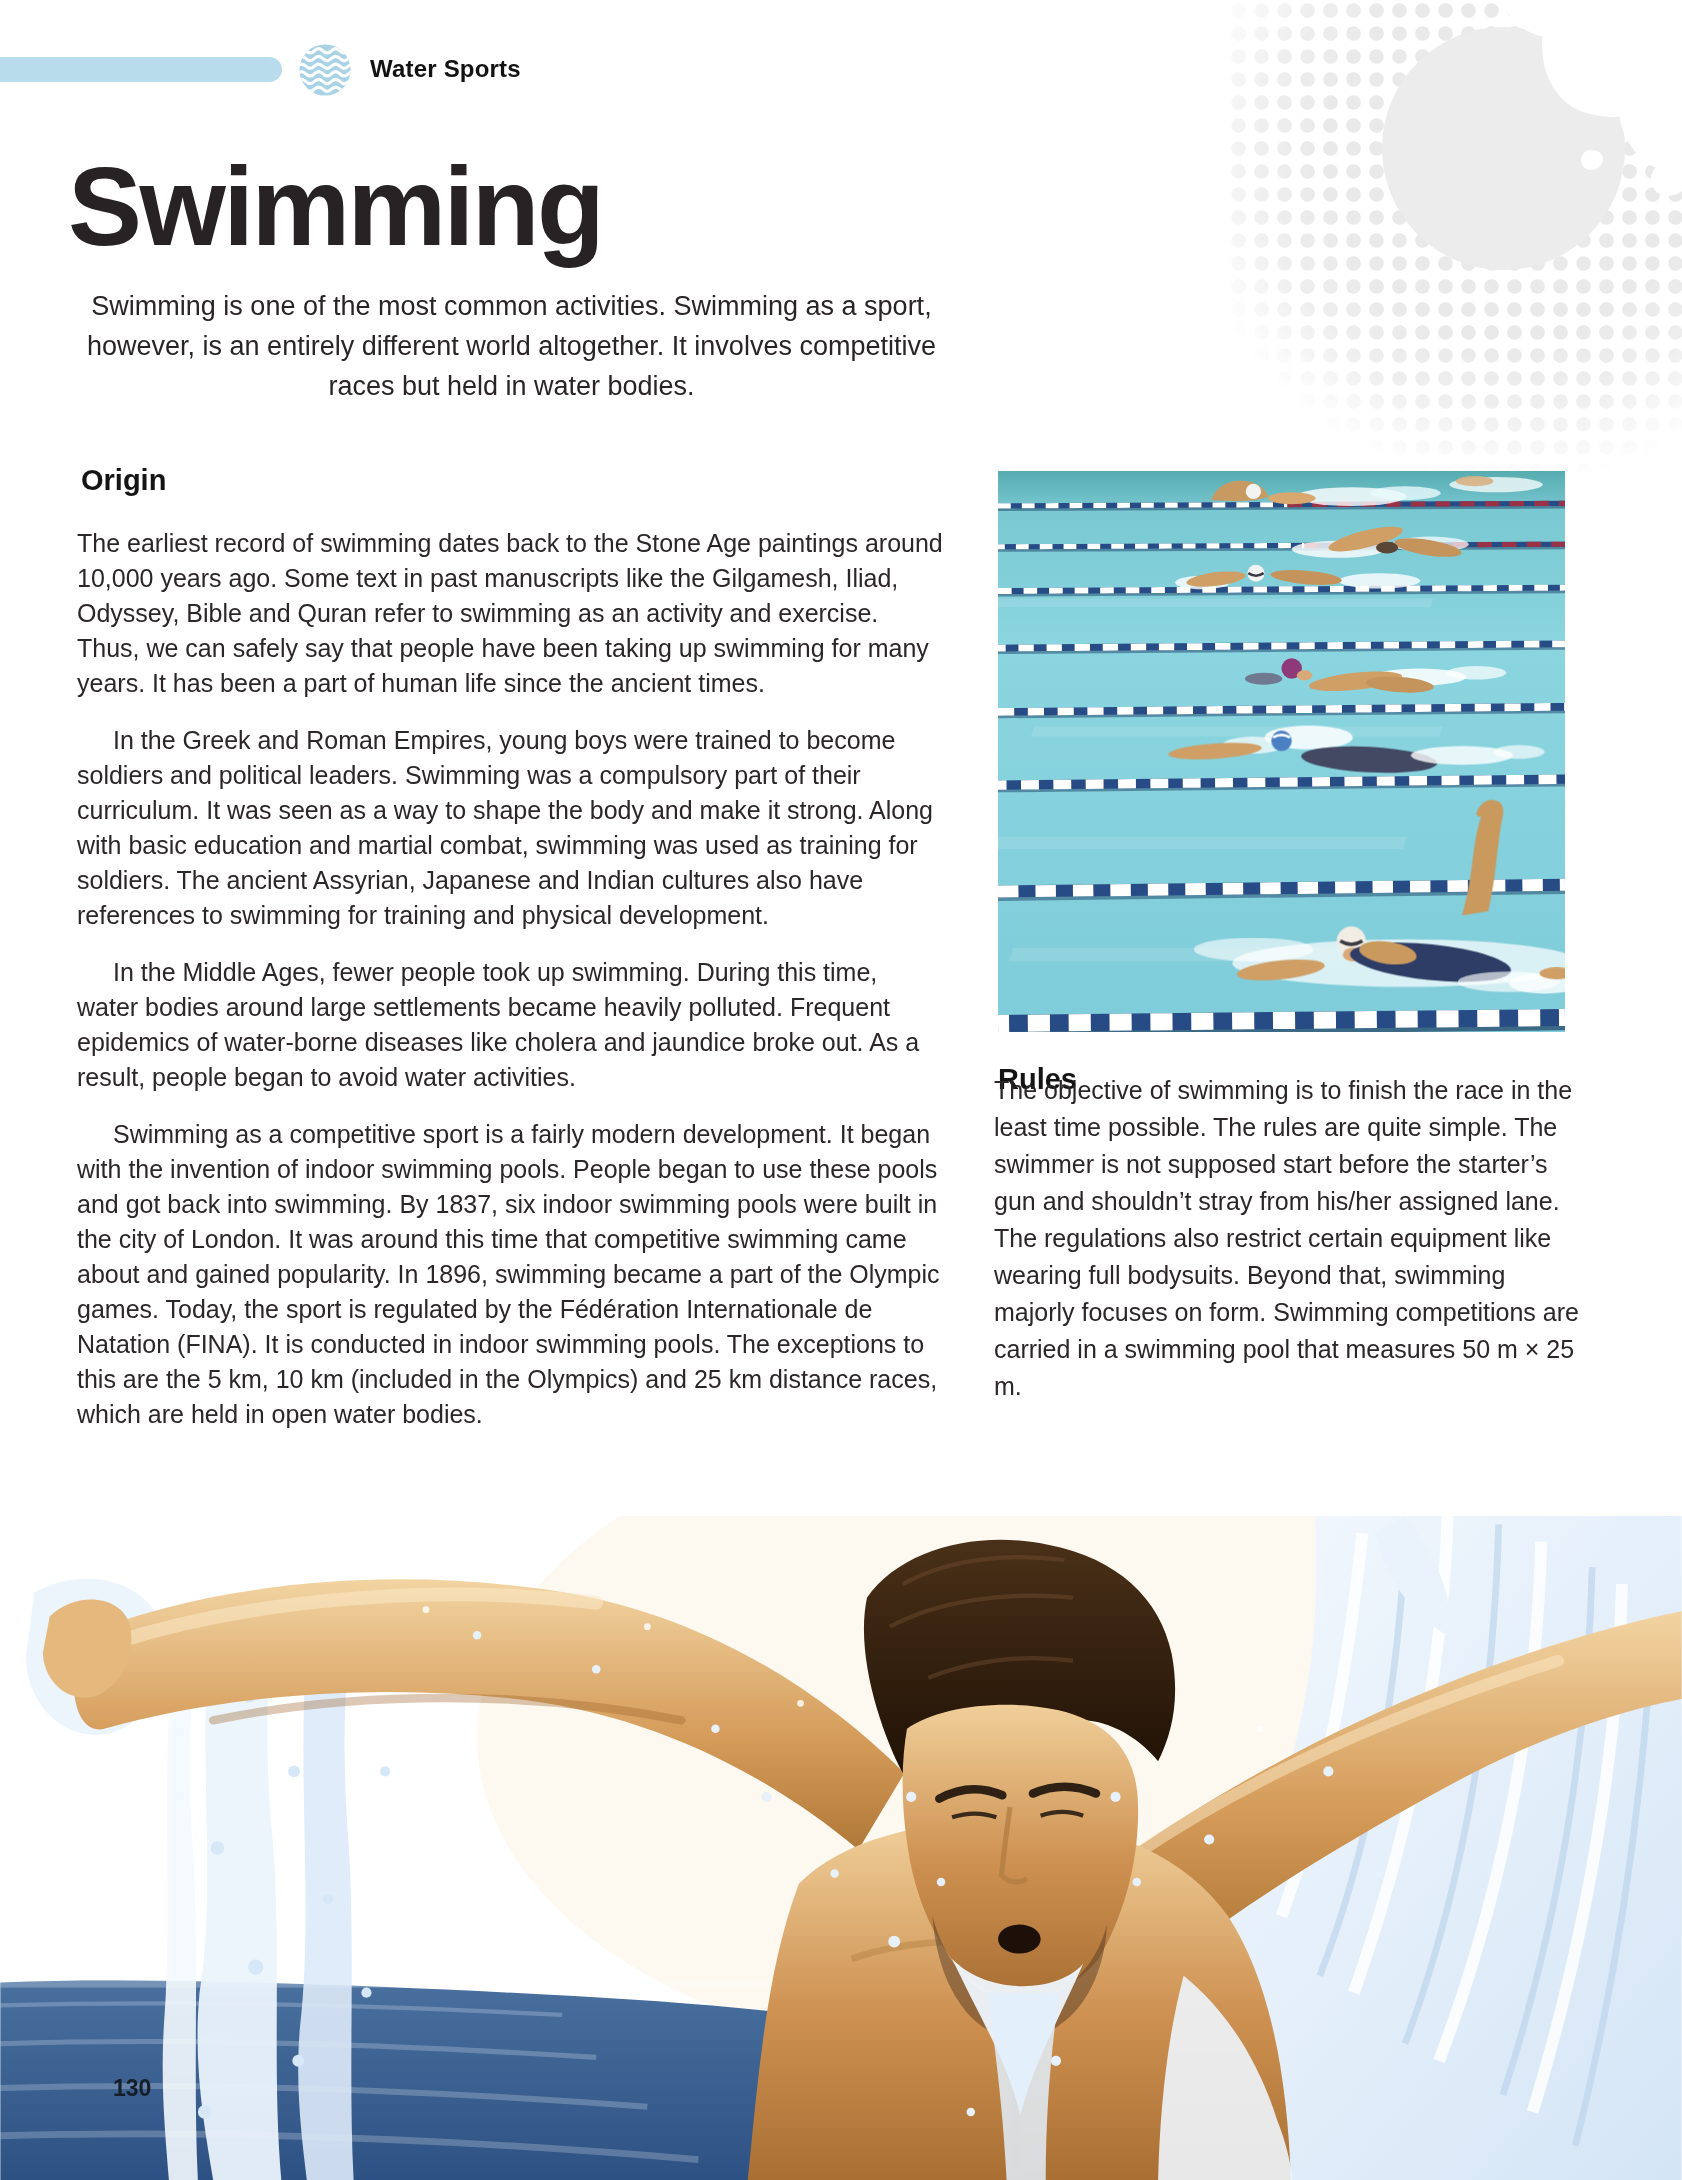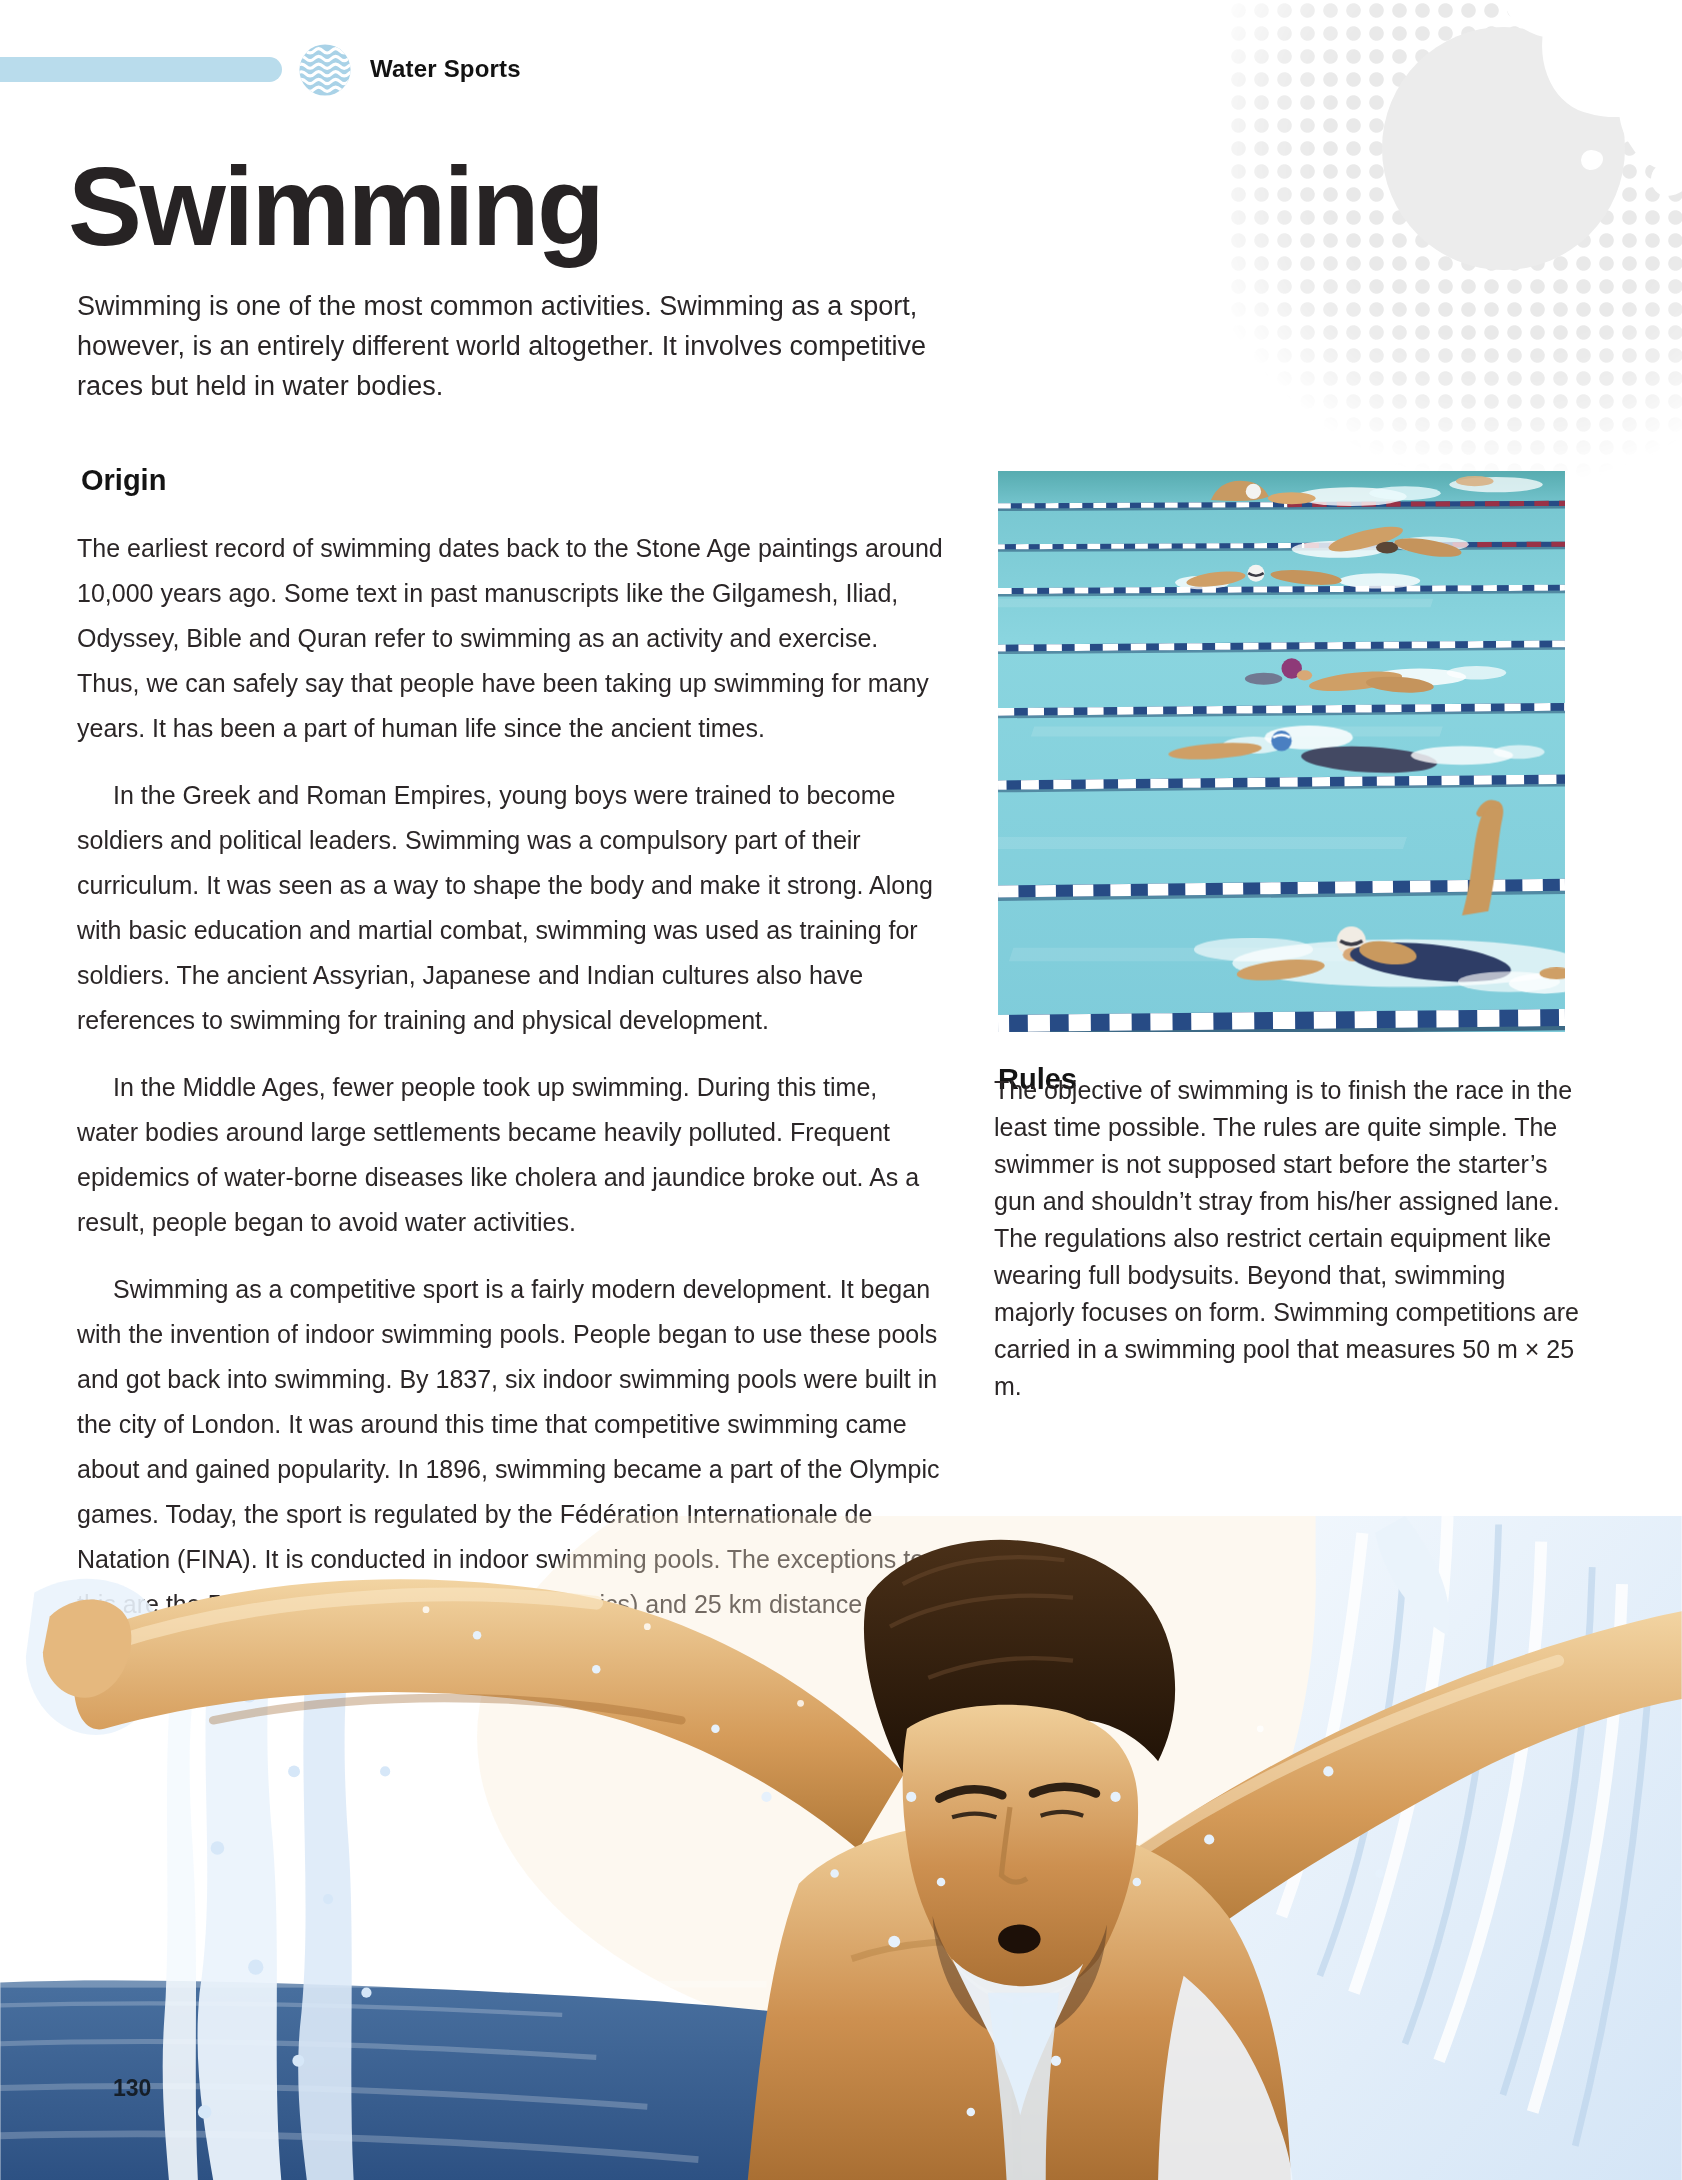--- a/index.html
+++ b/index.html
@@ -28,28 +28,28 @@
   .wave-badge{position:absolute;left:299px;top:44px;width:52px;height:52px;}
   .category-label{position:absolute;left:370px;top:55px;font-size:24px;font-weight:700;color:#121212;letter-spacing:0.2px;}
 
   
   .page-title{
     position:absolute;left:68px;top:78px;font-size:111px;font-weight:700;color:#272324;
     letter-spacing:-2.6px;line-height:111px;
   }
   .intro-text{
     position:absolute;left:77px;top:286px;width:869px;
-    font-size:27px;line-height:40px;color:#292526;
+    font-size:27px;line-height:40px;color:#292526;text-align:center;
   }
 
   
   .section-heading{font-size:29px;font-weight:700;color:#141414;margin:4px;}
   .origin-heading{position:absolute;left:77px;top:460px;}
   .origin-body{position:absolute;left:77px;top:526px;width:867px;}
-  .origin-body p{margin:0 0 22px 0;font-size:25px;line-height:45px;color:#2b2627;}
+  .origin-body p{margin:0 0 22px 0;font-size:25px;line-height:35px;color:#2b2627;}
   .origin-body p.indent{text-indent:36px;}
 
   
   .pool-figure{position:absolute;left:998px;top:471px;width:567px;height:561px;overflow:hidden;}
   .rules-heading{position:absolute;left:994px;top:1059px;}
   .rules-body{position:absolute;left:994px;top:1072px;width:596px;}
   .rules-body p{margin:0;font-size:25px;line-height:37px;color:#2b2627;}
 
   
   .swimmer-photo{position:absolute;left:0;top:1516px;width:1682px;height:664px;}

